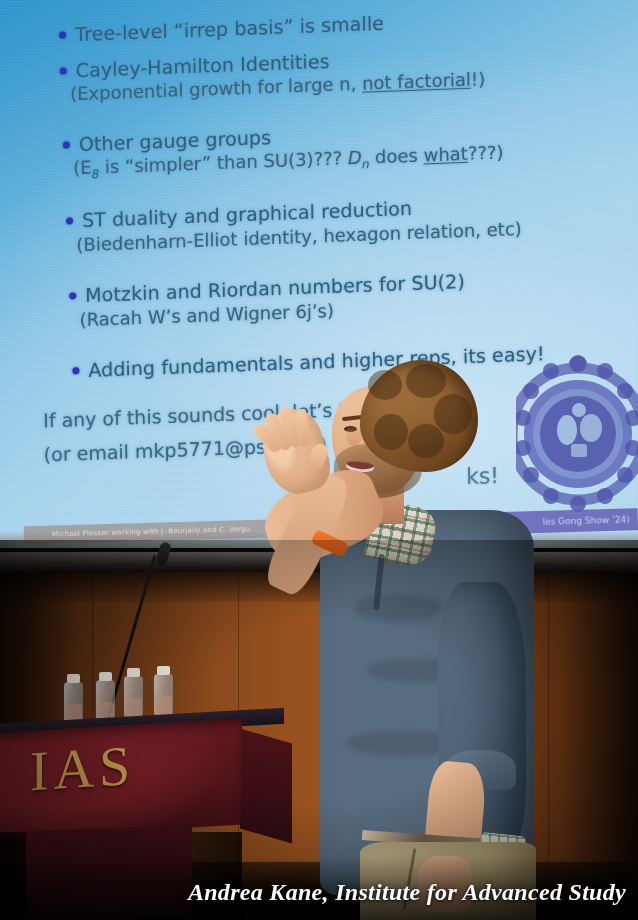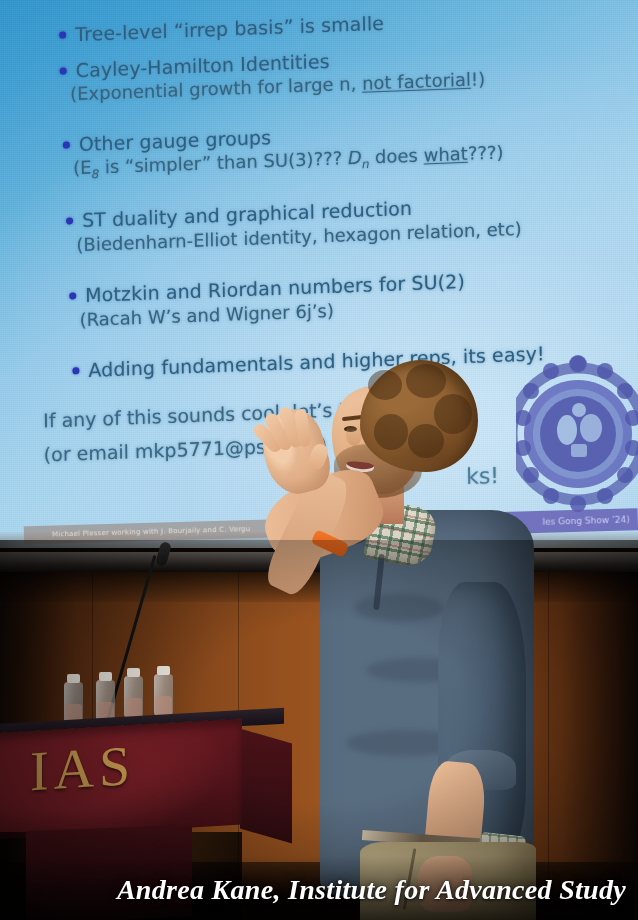--- a/index.html
+++ b/index.html
@@ -369,21 +369,21 @@
     position:absolute; left:168px; top:-158px; width:11px; height:24px;
     background:linear-gradient(160deg,#3a3a3a,#141414);
     border-radius:6px; transform:rotate(16deg);
   }
 
   
   .caption {
     position:absolute; right:12px; bottom:14px;
     color:#ffffff;
     font-family:"Liberation Serif", serif;
-    font-style:italic; font-weight:700; font-size:28px;
+    font-style:italic; font-weight:700; font-size:24px;
     letter-spacing:.3px;
     text-shadow:0 1px 3px rgba(0,0,0,.85), 0 0 8px rgba(0,0,0,.6);
     white-space:nowrap;
   }
   .caption-scrim {
     position:absolute; left:0; bottom:0; width:638px; height:64px;
     background:linear-gradient(to top, rgba(0,0,0,.62), rgba(0,0,0,0));
   }
 </style>
 </head>

